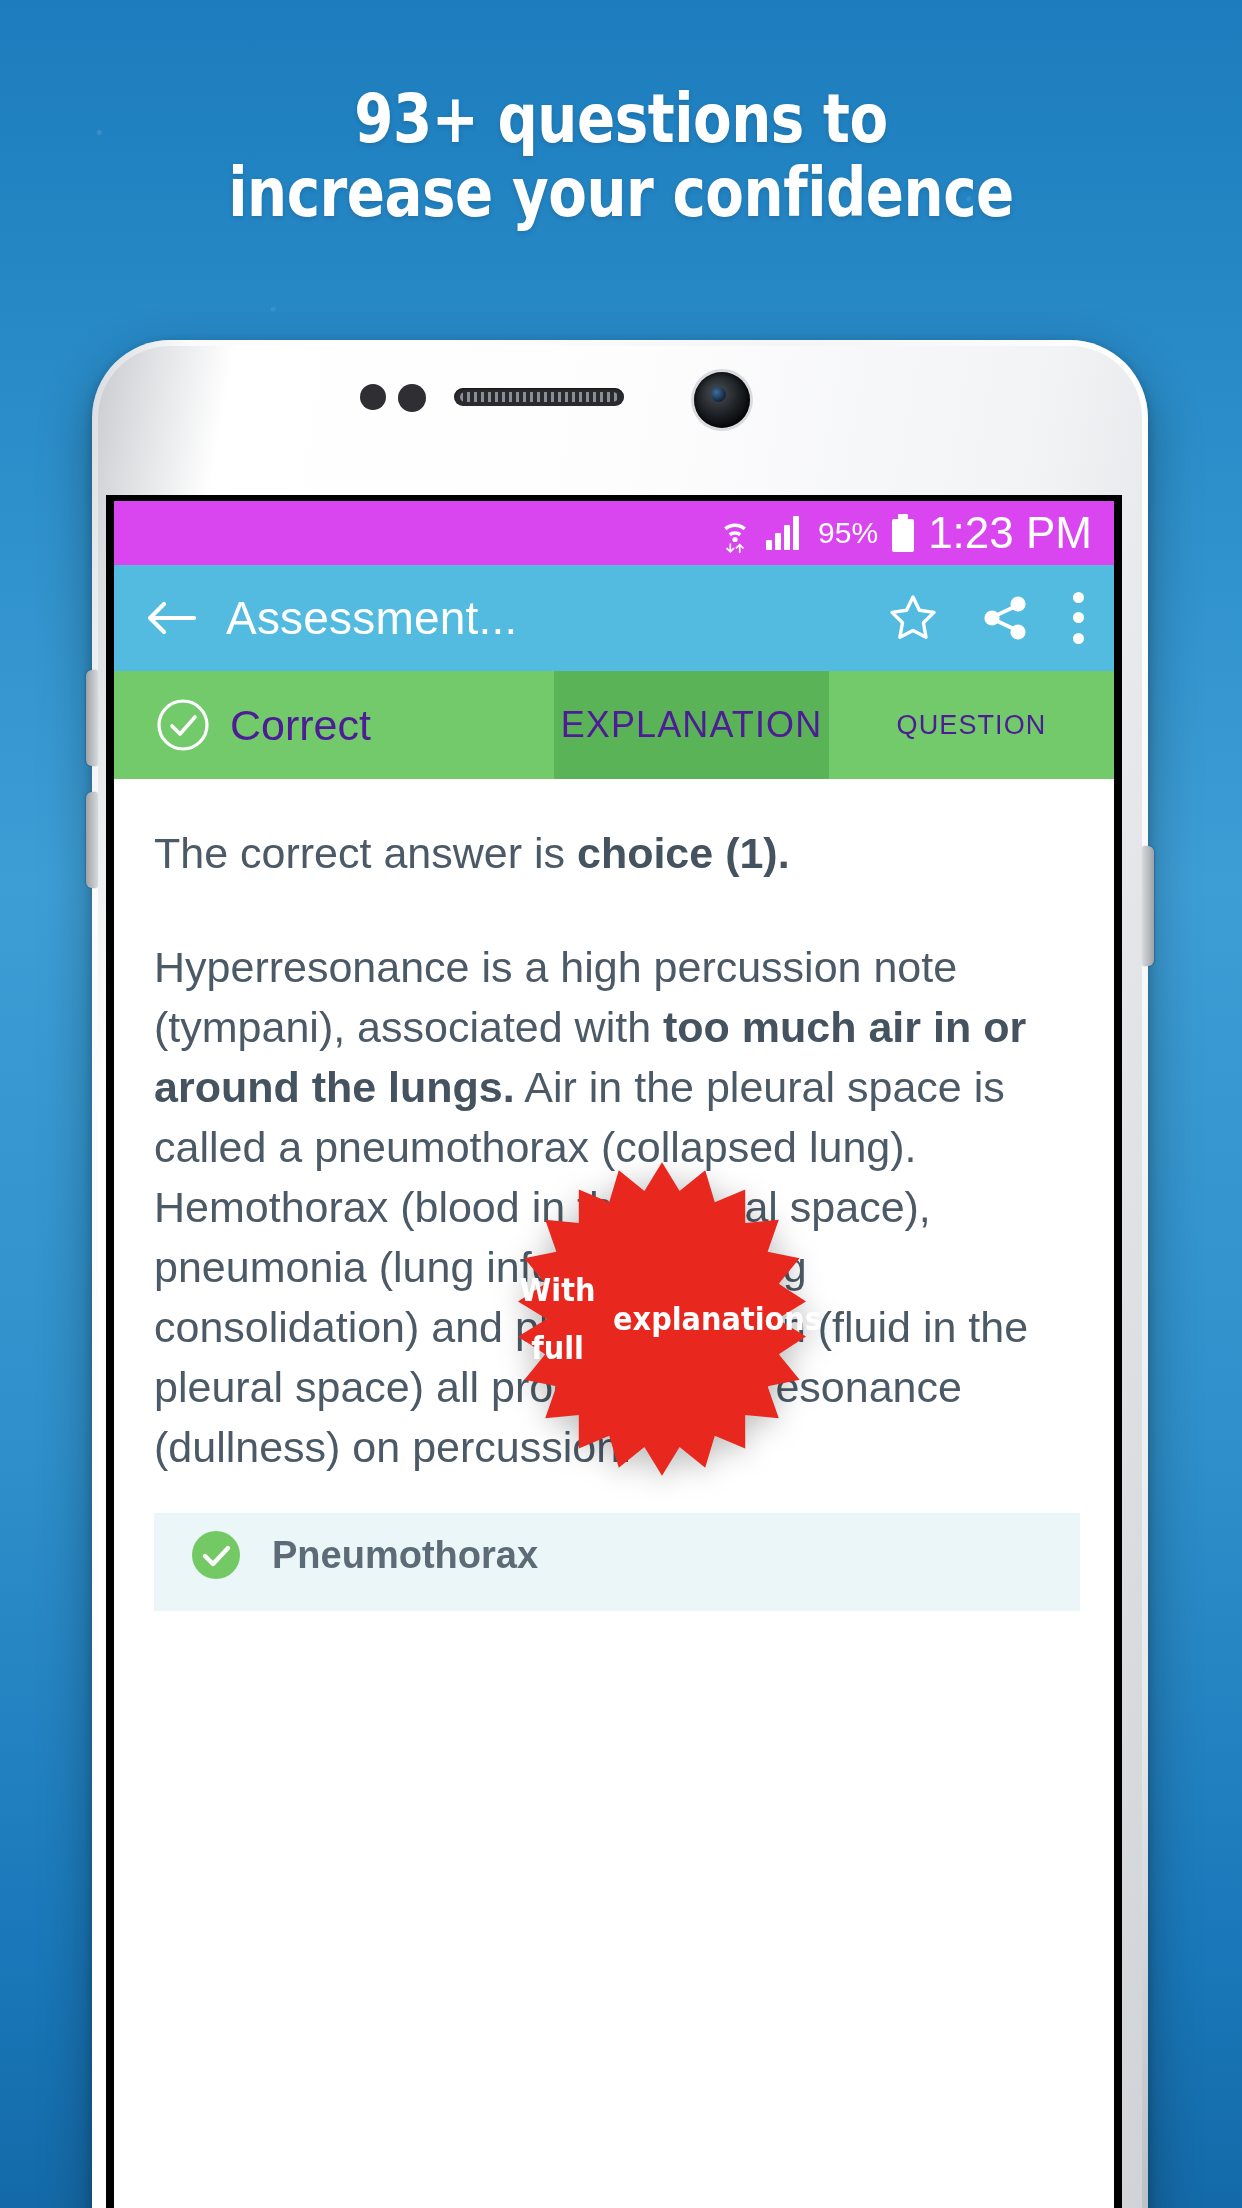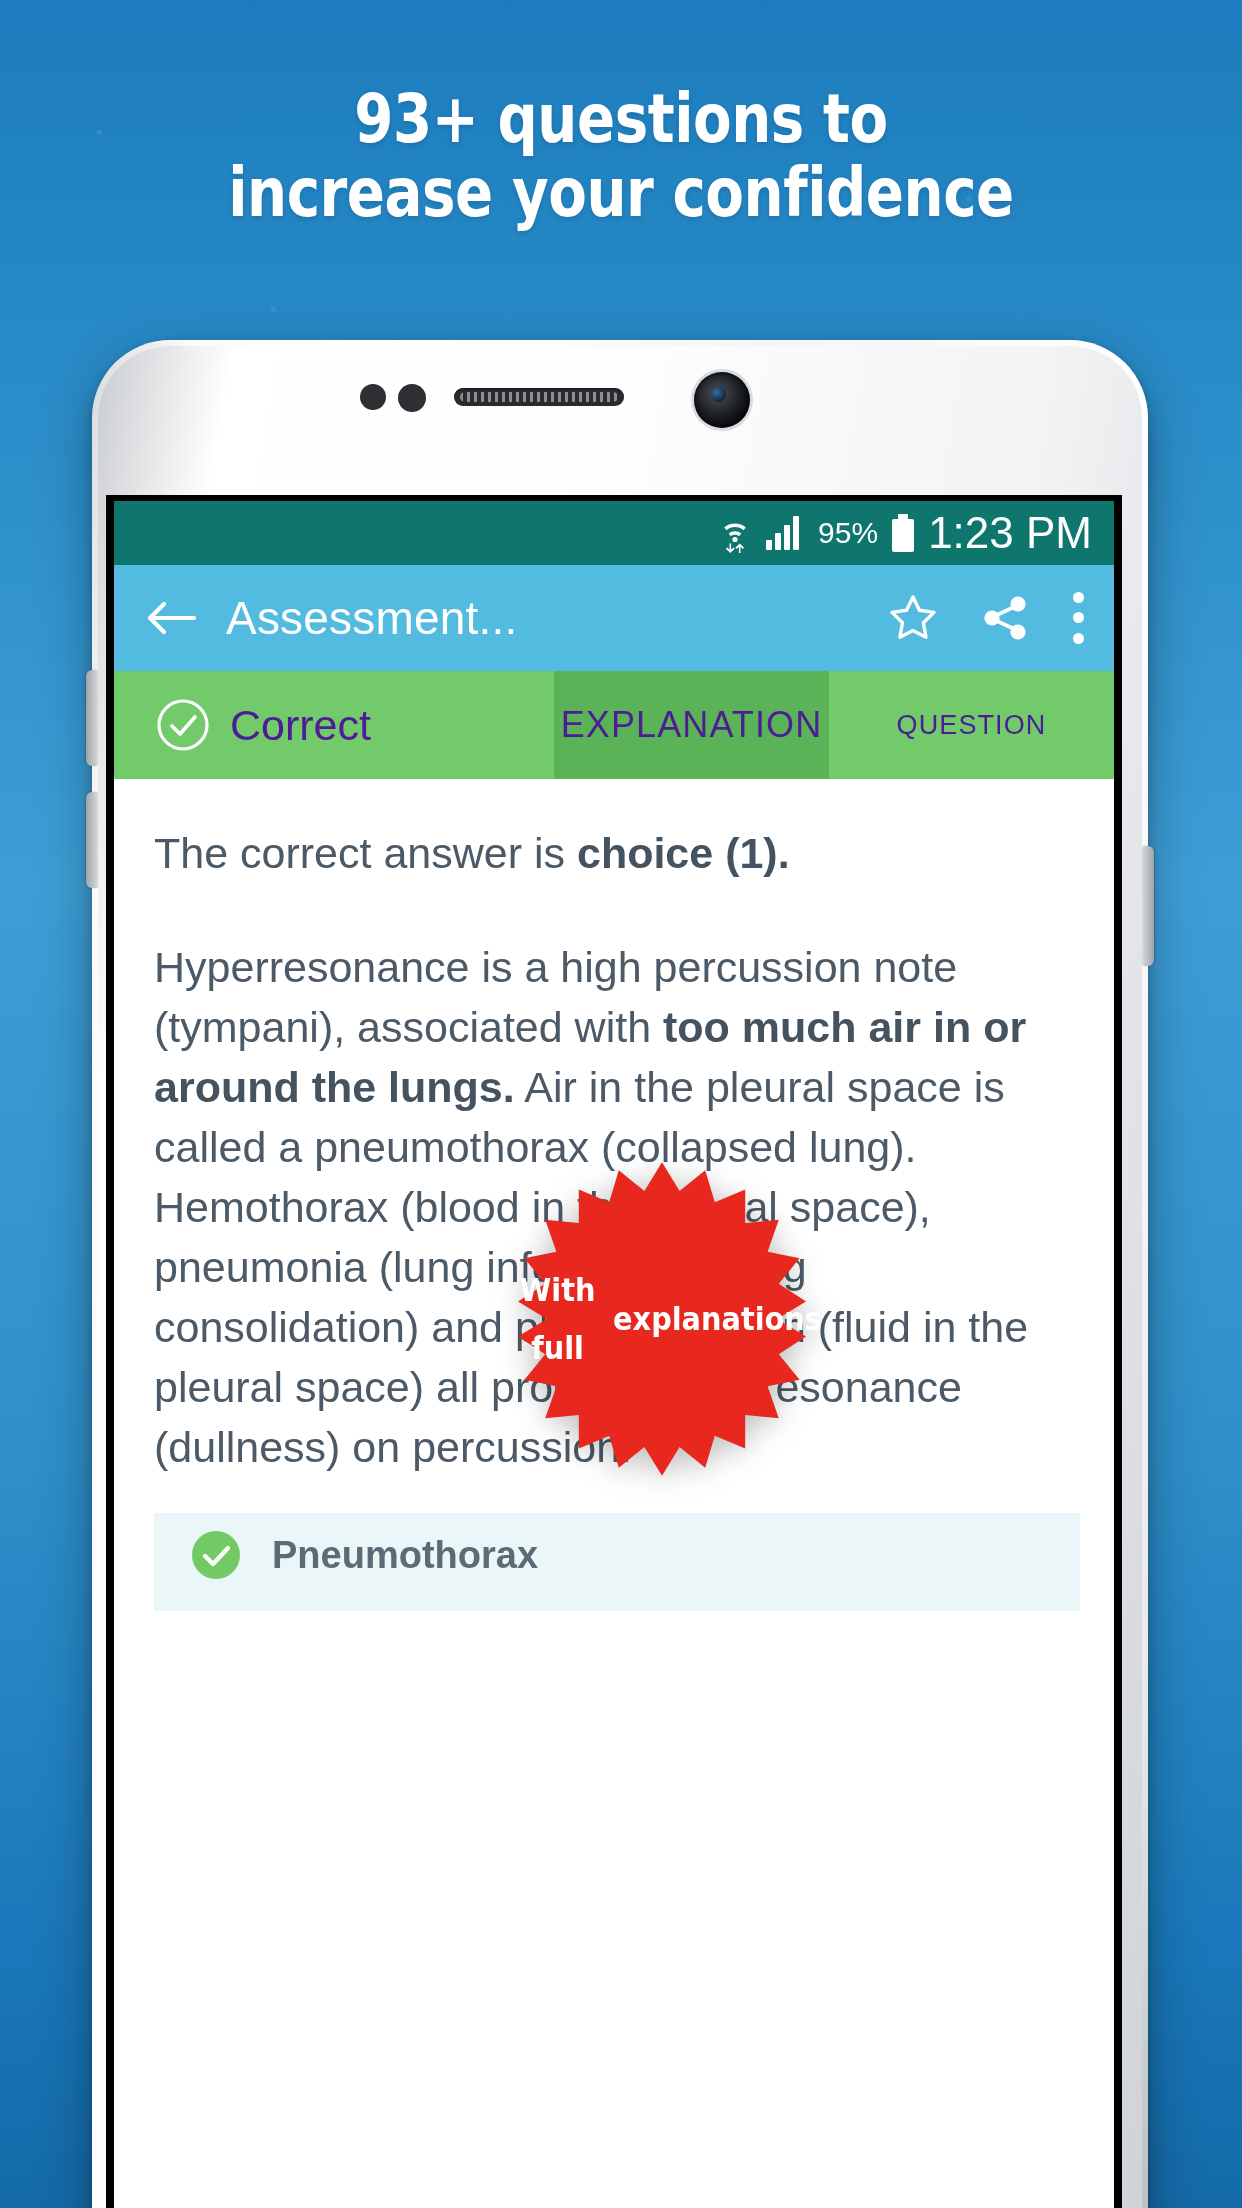--- a/index.html
+++ b/index.html
@@ -120,21 +120,21 @@
   .screen-inner {
     width: 100%; height: 100%;
     background: #ffffff;
     overflow: hidden;
     position: relative;
   }
 
   
   .statusbar {
     height: 64px;
-    background: #0f766e;
+    background: #d946ef;
     display: flex; align-items: center; justify-content: flex-end;
     padding-right: 22px; gap: 14px;
     color: #ffffff;
   }
   .sb-time { font-size: 44px; font-weight: 300; letter-spacing: 0px; line-height: 1; }
   .sb-pct { font-size: 30px; font-weight: 400; line-height:1; }
   .icon-wifi { width: 34px; height: 40px; position: relative; }
   .icon-signal { width: 38px; height: 34px; display:flex; align-items:flex-end; gap:3px; }
   .icon-signal i { display:block; width:6px; background:#ffffff; border-radius:1px; }
   .icon-battery { width: 22px; height: 38px; position: relative; }

